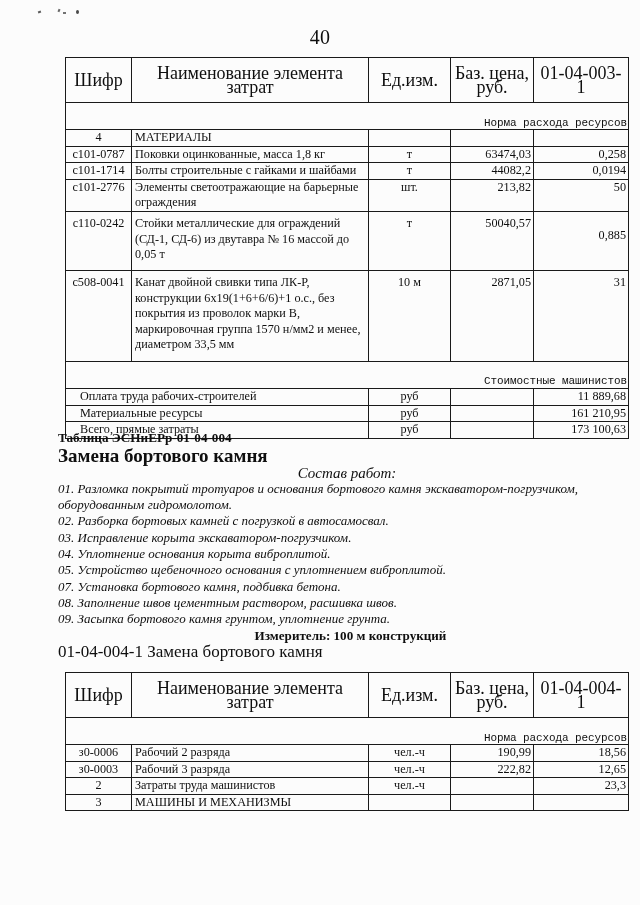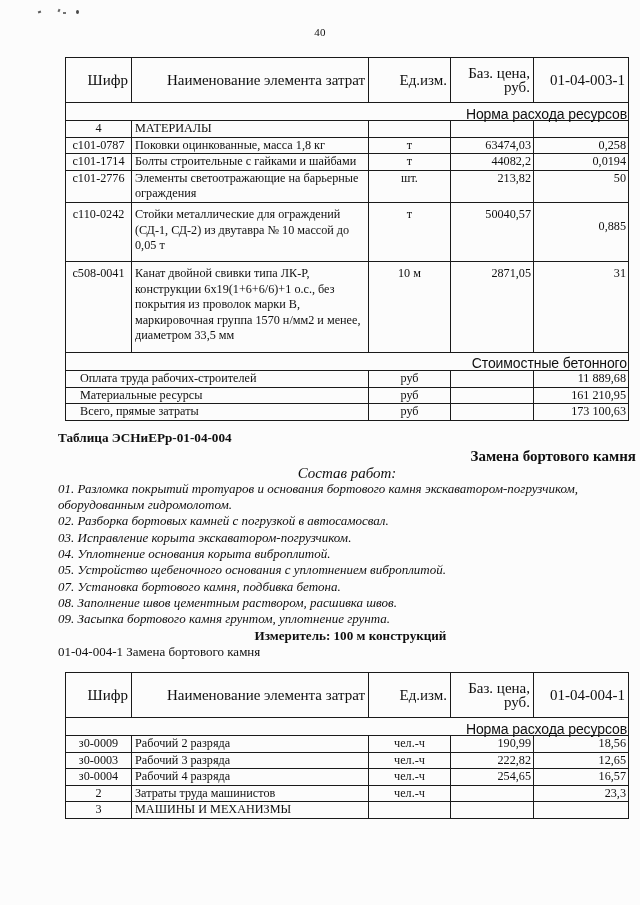--- a/index.html
+++ b/index.html
@@ -32,21 +32,21 @@
   .sp2 { left: 58px;  top: 9px;  width: 2px; height: 3px; transform: rotate(22deg); opacity:.7;}
   .sp3 { left: 63px;  top: 12px; width: 3px; height: 2px; opacity:.65;}
   .sp4 { left: 76px;  top: 10px; width: 3px; height: 4px; border-radius:50%; opacity:.85;}
 
   
   .page-number {
     position: absolute;
     left: 0; right: 0;
     top: 26px;
     text-align: center;
-    font-size: 11px;
+    font-size: 20px;
     letter-spacing: .2px;
   }
 
   
   .tbl {
     position: absolute;
     border-collapse: collapse;
     table-layout: fixed;
     font-size: 12.2px;
     line-height: 15.6px;
@@ -54,35 +54,35 @@
   .tbl td, .tbl th {
     border: 1px solid #1b1b1b;
     padding: 0 3px;
     vertical-align: top;
     font-weight: normal;
     background: #fff;
   }
 
   
   .hdr td {
-    text-align: right;
+    text-align: center;
     vertical-align: middle;
     height: 44px;
-    font-size: 15px;
+    font-size: 18px;
     line-height: 14px;
   }
 
   
   .band td {
-    font-family: Liberation Sans, sans-serif;
-    font-size: 14px;
+    font-family: Liberation Mono, monospace;
+    font-size: 11px;
     line-height: 12px;
     text-align: right;
     height: 13px;
-    padding: 4px 1px 0 3px;
+    padding: 13px 1px 0 3px;
     vertical-align: middle;
     letter-spacing: -0.1px;
   }
 
   td.c-code   { text-align: center; white-space: nowrap; }
   td.c-name   { text-align: left; }
   td.c-unit   { text-align: center; }
   td.c-price  { text-align: right; padding-right: 2px; }
   td.c-norm   { text-align: right; padding-right: 2px; }
 
@@ -122,40 +122,40 @@
     font-size: 13px;
     line-height: 16.3px;
   }
   .t-tablecode {
     font-weight: bold;
     font-size: 13.2px;
     margin-bottom: 2px;
   }
   .t-heading {
     font-weight: bold;
-    text-align: right;
-    font-size: 15px;
+    text-align: left;
+    font-size: 19px;
   }
   .t-subheading {
     font-style: italic;
     text-align: center;
     font-size: 15px;
   }
   .t-list p {
     margin: 0;
     text-indent: 0;
     font-style: italic;
   }
   .t-measure {
     font-weight: bold;
     padding-left: 7px;
     font-size: 13.1px;
     text-align: center;
   }
-  .t-rowcode { font-size: 13px; }
+  .t-rowcode { font-size: 17px; }
 
   
   .wash {
     position: absolute;
     left: 0; top: 0; width: 640px; height: 905px;
     background: rgba(0,0,0,0.012);
     pointer-events: none;
   }
 </style>
 </head>
@@ -221,36 +221,36 @@
       <tr>
         <td class="c-code">с101-2776</td>
         <td class="c-name" style="height:31.2px">Элементы светоотражающие на барьерные ограждения</td>
         <td class="c-unit">шт.</td>
         <td class="c-price">213,82</td>
         <td class="c-norm">50</td>
       </tr>
 
       <tr>
         <td class="c-code" style="padding-top:4px">с110-0242</td>
-        <td class="c-name" style="height:54px;padding-top:4px">Стойки металлические для ограждений (СД-1, СД-2) из двутавра № 10 массой до 0,05 т</td>
+        <td class="c-name" style="height:54px;padding-top:4px">Стойки металлические для ограждений (СД-1, СД-6) из двутавра № 16 массой до 0,05 т</td>
         <td class="c-unit" style="padding-top:4px">т</td>
         <td class="c-price" style="padding-top:4px">50040,57</td>
         <td class="c-norm" style="padding-top:16px">0,885</td>
       </tr>
 
       <tr>
         <td class="c-code" style="padding-top:4px">с508-0041</td>
         <td class="c-name" style="height:86px;padding-top:4px">Канат двойной свивки типа ЛК-Р, конструкции 6х19(1+6+6/6)+1 о.с., без покрытия из проволок марки В, маркировочная группа 1570 н/мм2 и менее, диаметром 33,5 мм</td>
         <td class="c-unit" style="padding-top:4px">10 м</td>
         <td class="c-price" style="padding-top:4px">2871,05</td>
         <td class="c-norm" style="padding-top:4px">31</td>
       </tr>
 
       <tr class="band">
-        <td colspan="5">Стоимостные бетонного</td>
+        <td colspan="5">Стоимостные машинистов</td>
       </tr>
 
       <tr class="row">
         <td colspan="2" class="c-name bold" style="padding-left:14px">Оплата труда рабочих-строителей</td>
         <td class="c-unit bold">руб</td>
         <td class="c-price"></td>
         <td class="c-norm bold">11 889,68</td>
       </tr>
       <tr class="row">
         <td colspan="2" class="c-name bold" style="padding-left:14px">Материальные ресурсы</td>
@@ -303,40 +303,33 @@
           <span>руб.</span>
         </td>
         <td>01-04-004-1</td>
       </tr>
 
       <tr class="band">
         <td colspan="5">Норма расхода ресурсов</td>
       </tr>
 
       <tr class="row">
-        <td class="c-code">з0-0009</td>
+        <td class="c-code">з0-0006</td>
         <td class="c-name">Рабочий 2 разряда</td>
         <td class="c-unit bold">чел.-ч</td>
         <td class="c-price">190,99</td>
         <td class="c-norm">18,56</td>
       </tr>
       <tr class="row">
         <td class="c-code">з0-0003</td>
         <td class="c-name">Рабочий 3 разряда</td>
         <td class="c-unit bold">чел.-ч</td>
         <td class="c-price">222,82</td>
         <td class="c-norm">12,65</td>
       </tr>
-      <tr class="row">
-        <td class="c-code">з0-0004</td>
-        <td class="c-name">Рабочий 4 разряда</td>
-        <td class="c-unit bold">чел.-ч</td>
-        <td class="c-price">254,65</td>
-        <td class="c-norm">16,57</td>
-      </tr>
 
       <tr class="row">
         <td class="c-code bold">2</td>
         <td class="c-name">Затраты труда машинистов</td>
         <td class="c-unit bold">чел.-ч</td>
         <td class="c-price"></td>
         <td class="c-norm">23,3</td>
       </tr>
 
       <tr class="row">

